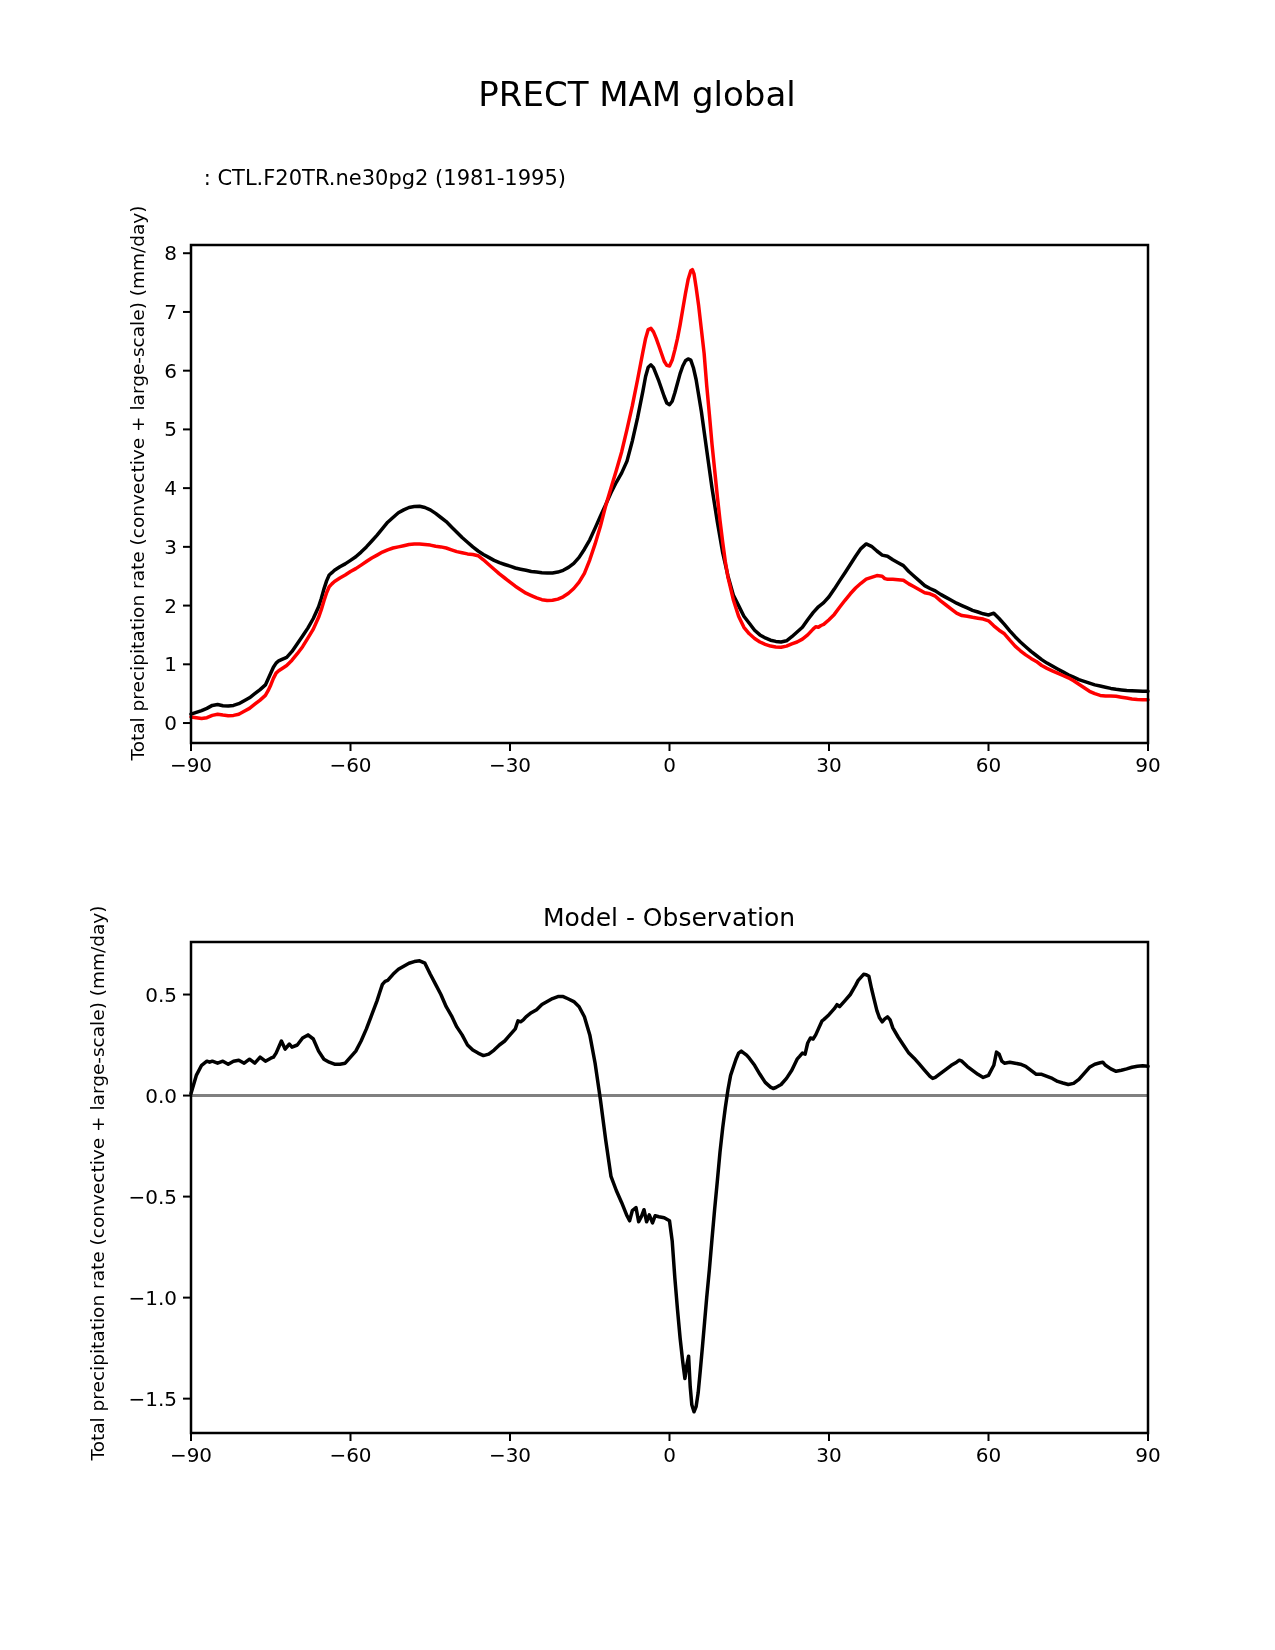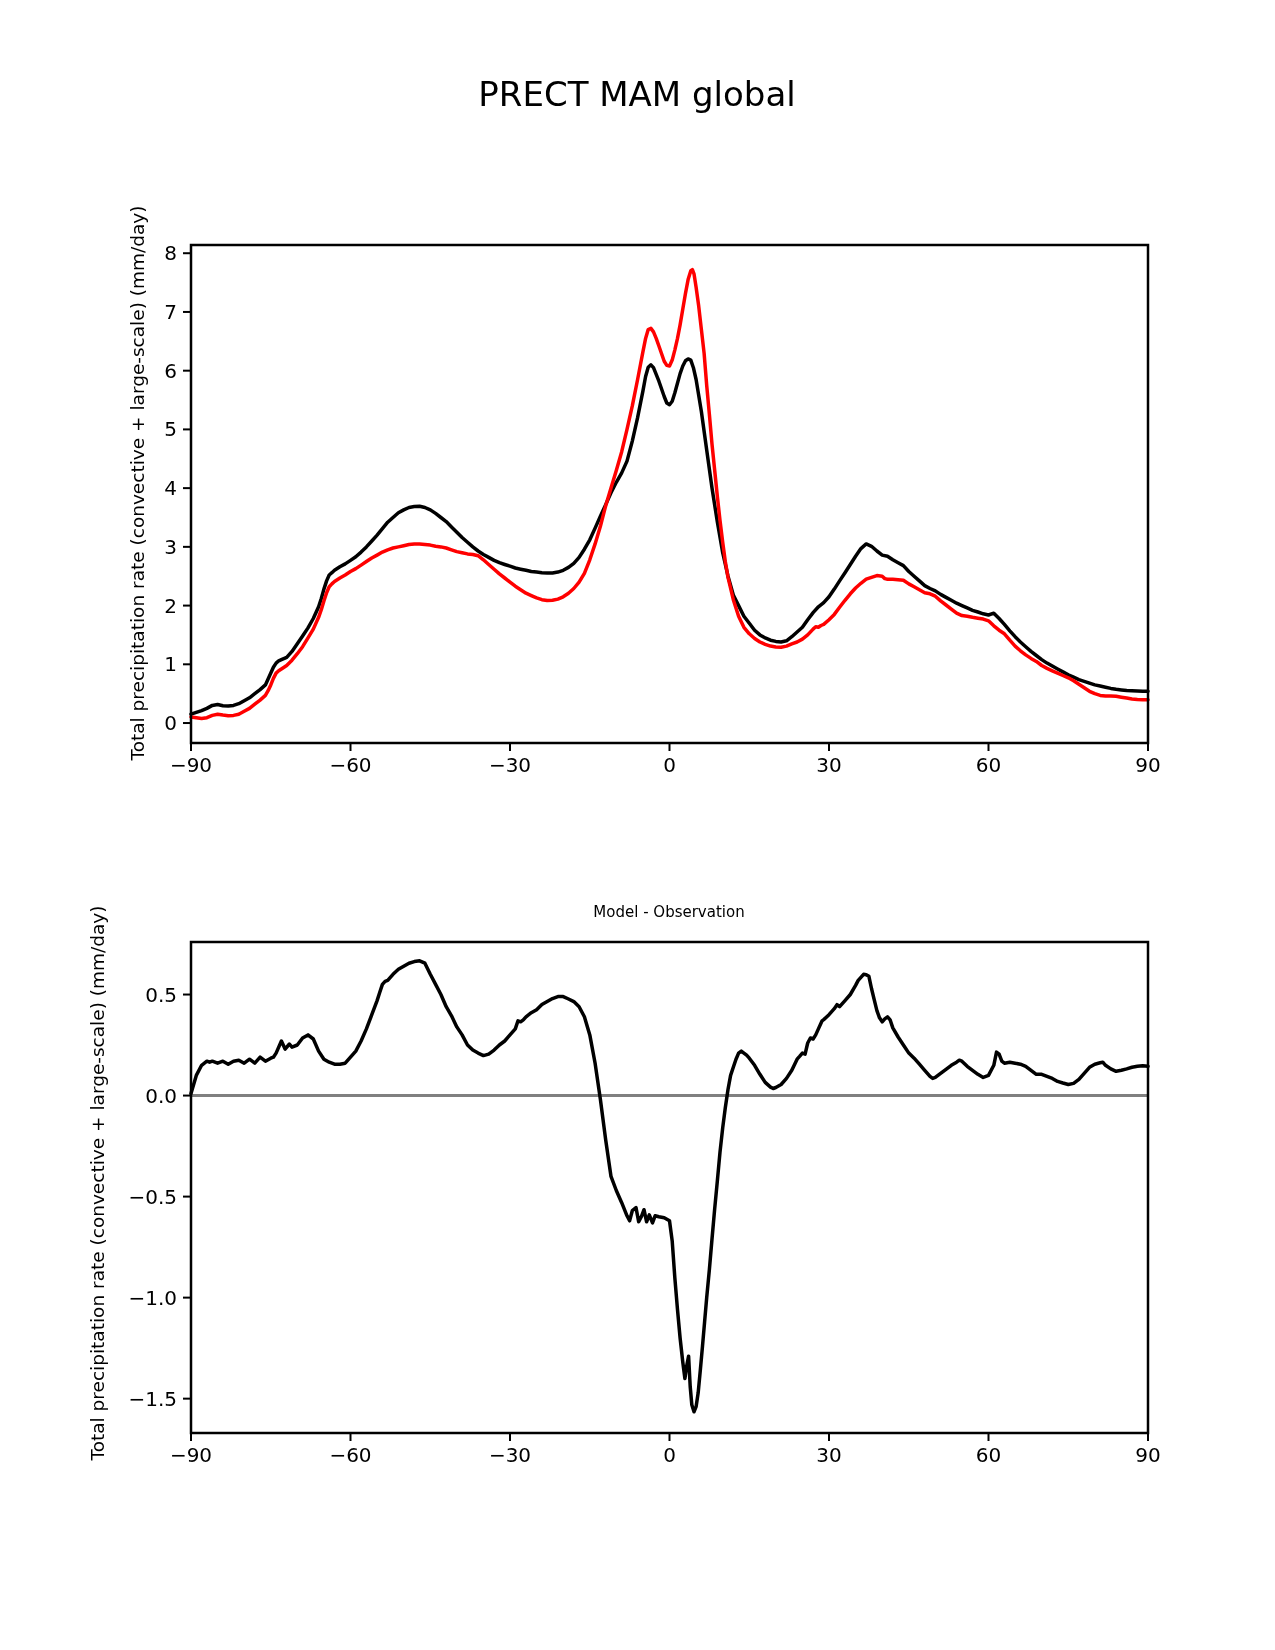--- a/index.html
+++ b/index.html
@@ -8,29 +8,30 @@
   .suptitle{position:absolute;left:637px;top:74px;transform:translateX(-50%);
             font-size:34px;white-space:nowrap;}
   .legend-line{position:absolute;font-size:21px;white-space:pre;}
   .legend-model{left:197px;top:166px;color:#000000;}
   .legend-ref{left:183px;top:197px;color:#ff0000;}
   .ylabel{position:absolute;font-size:18.5px;white-space:nowrap;
           transform:translate(-50%,-50%) rotate(-90deg);}
   .ylabel-top{left:137px;top:483px;}
   .ylabel-bottom{left:97px;top:1183px;}
   .subtitle{position:absolute;left:669px;top:903px;transform:translateX(-50%);
-            font-size:15px;white-space:nowrap;}
+            font-size:25px;white-space:nowrap;}
   svg.plots{position:absolute;left:0;top:0;}
   text.tick{font-family:"DejaVu Sans", sans-serif;font-size:20px;fill:#000;}
 </style>
 </head>
 <body>
 
 <div class="fig">
   <div class="suptitle">PRECT MAM global</div>
+  <div class="legend-line legend-model"> : CTL.F20TR.ne30pg2 (1981-1995)</div>
   <div class="ylabel ylabel-top">Total precipitation rate (convective + large-scale) (mm/day)</div>
   <div class="ylabel ylabel-bottom">Total precipitation rate (convective + large-scale) (mm/day)</div>
   <div class="subtitle">Model - Observation</div>
   <svg class="plots" id="plots" width="1275" height="1650" viewBox="0 0 1275 1650">
       <polyline points="191.0,714.2 201.6,710.7 206.9,708.4 212.3,705.4 217.6,704.5 222.9,705.7 228.2,706.0 233.5,705.4 238.8,703.7 244.2,700.7 249.5,697.8 254.8,693.7 260.1,689.6 265.4,684.9 268.1,679.0 270.8,673.1 273.4,667.2 276.1,663.1 278.7,660.8 281.4,659.6 286.7,657.3 292.0,651.4 297.3,643.8 302.6,636.1 308.0,627.9 313.3,618.5 318.6,606.8 321.3,598.5 323.9,589.1 326.6,580.9 329.2,575.0 331.9,572.7 334.5,570.3 339.9,566.8 345.2,563.9 350.5,560.4 355.8,556.8 361.1,552.1 366.4,546.9 371.8,541.0 377.1,535.1 382.4,528.6 387.7,522.2 393.0,517.5 398.4,512.8 403.7,509.9 409.0,507.5 414.3,506.6 419.6,506.3 424.9,507.5 430.3,509.9 435.6,513.4 440.9,517.5 446.2,521.6 451.5,526.9 456.8,532.2 462.1,537.5 467.5,542.2 472.8,546.9 478.1,551.0 483.4,554.5 488.7,557.4 494.1,560.4 499.4,562.7 504.7,564.5 510.0,566.2 515.3,568.0 520.6,569.2 526.0,570.3 531.3,571.5 536.6,572.1 541.9,572.7 547.2,573.0 552.5,573.0 557.9,572.1 563.2,570.3 568.5,567.4 573.8,563.3 579.1,557.4 584.4,549.2 589.8,539.8 595.1,528.1 600.4,516.3 605.7,504.6 611.0,492.8 616.3,482.3 621.7,472.9 627.0,461.1 632.3,441.1 637.6,417.7 642.9,391.2 645.6,376.5 648.2,367.2 650.9,364.8 653.5,367.7 658.9,381.2 664.2,396.5 666.8,403.0 669.5,404.7 672.2,401.2 674.8,393.0 680.1,373.6 682.8,366.0 685.5,360.7 688.1,358.9 690.8,360.1 693.4,367.7 696.1,379.5 701.4,411.8 706.7,450.0 712.0,488.1 717.4,522.2 722.7,552.7 728.0,576.2 733.3,595.0 738.6,605.6 743.9,616.2 749.3,623.2 754.6,630.2 759.9,634.9 765.2,637.9 770.5,640.2 775.8,641.4 781.1,642.0 786.5,640.8 791.8,636.7 797.1,632.0 802.4,627.3 807.7,619.7 813.1,612.6 818.4,606.8 823.7,602.6 829.0,596.8 834.3,589.1 839.6,580.9 845.0,572.7 850.3,564.5 855.6,556.3 860.9,548.6 866.2,543.9 871.5,546.3 876.9,551.0 882.2,555.1 887.5,556.3 892.8,559.8 898.1,562.7 903.4,565.6 908.8,571.5 914.1,576.2 919.4,580.9 924.7,585.6 930.0,588.5 935.3,590.9 940.6,594.4 946.0,597.4 951.3,600.3 956.6,603.2 961.9,605.6 967.2,607.9 972.5,610.3 977.9,612.0 983.2,613.8 988.5,615.0 993.8,613.2 999.1,618.5 1004.4,624.4 1009.8,630.8 1015.1,636.7 1020.4,642.0 1025.7,646.7 1031.0,651.4 1036.3,655.5 1041.7,659.6 1047.0,663.1 1052.3,666.1 1057.6,669.0 1062.9,671.9 1068.3,674.9 1073.6,677.2 1078.9,679.6 1084.2,681.3 1089.5,683.1 1094.8,684.9 1100.2,686.0 1105.5,687.2 1110.8,688.4 1116.1,689.3 1121.4,689.9 1126.7,690.4 1132.0,690.7 1137.4,691.0 1142.7,691.3 1148.0,691.3" fill="none" stroke="#000000" stroke-width="3.5" stroke-linejoin="round" stroke-linecap="round"></polyline>
       <polyline points="191.0,716.9 196.3,717.7 201.6,718.6 206.9,717.7 212.3,715.4 217.6,714.2 222.9,715.1 228.2,715.7 233.5,715.4 238.8,714.2 244.2,711.3 249.5,708.4 254.8,704.2 260.1,700.1 265.4,695.4 268.1,690.7 270.8,684.9 273.4,678.4 276.1,673.1 278.7,670.8 281.4,669.0 286.7,665.5 292.0,660.2 297.3,653.7 302.6,646.7 308.0,637.9 313.3,629.1 318.6,617.3 321.3,609.7 323.9,600.9 326.6,592.7 329.2,586.8 331.9,583.9 334.5,581.5 339.9,578.0 345.2,575.0 350.5,571.5 355.8,568.6 361.1,565.1 366.4,561.5 371.8,558.0 377.1,555.1 382.4,552.1 387.7,549.8 393.0,548.0 398.4,546.9 403.7,545.7 409.0,544.5 414.3,543.9 419.6,543.9 424.9,544.5 430.3,545.1 435.6,546.3 440.9,546.9 446.2,548.0 451.5,549.8 456.8,551.6 462.1,552.7 467.5,553.9 472.8,554.5 478.1,555.7 483.4,559.8 488.7,564.5 494.1,569.2 499.4,573.9 504.7,578.0 510.0,582.1 515.3,586.2 520.6,589.7 526.0,593.2 531.3,595.6 536.6,597.9 541.9,599.7 547.2,600.6 552.5,600.3 557.9,599.1 563.2,596.8 568.5,593.2 573.8,588.5 579.1,582.1 584.4,573.3 589.8,559.8 595.1,543.9 600.4,526.3 605.7,505.7 611.0,488.1 616.3,470.5 621.7,451.7 627.0,429.4 632.3,405.9 637.6,379.5 642.9,351.9 645.6,338.4 648.2,329.6 650.9,328.4 653.5,331.9 656.2,338.4 658.9,346.0 664.2,361.3 666.8,365.4 669.5,366.0 672.2,360.1 674.8,350.1 677.5,338.4 680.1,324.9 682.8,309.0 685.5,293.2 688.1,279.6 690.8,270.8 692.4,269.7 694.0,273.8 696.1,287.3 698.7,306.1 701.4,329.6 704.1,353.1 706.7,385.4 709.4,414.7 712.0,444.1 714.7,470.5 717.4,496.9 720.0,520.4 722.7,542.2 725.3,561.5 728.0,577.4 733.3,599.7 738.6,616.2 743.9,627.3 749.3,633.8 754.6,638.5 759.9,642.0 765.2,644.3 770.5,646.1 775.8,647.0 781.1,647.3 786.5,646.1 791.8,643.8 797.1,642.0 802.4,639.1 807.7,634.9 813.1,629.1 815.7,626.7 818.4,627.3 821.0,625.5 823.7,624.4 829.0,619.7 834.3,614.4 839.6,607.3 845.0,600.3 850.3,593.8 855.6,588.0 860.9,583.3 866.2,579.2 871.5,577.4 876.9,575.6 882.2,576.2 884.8,578.6 887.5,579.2 892.8,579.2 898.1,579.7 903.4,580.3 908.8,583.9 914.1,586.8 919.4,589.7 924.7,592.7 930.0,593.8 935.3,596.2 940.6,600.9 946.0,605.0 951.3,609.1 956.6,613.2 961.9,615.6 967.2,616.2 972.5,617.3 977.9,618.2 983.2,619.1 988.5,620.8 993.8,625.8 999.1,630.2 1004.4,633.8 1009.8,640.2 1015.1,646.1 1020.4,650.8 1025.7,654.9 1031.0,658.4 1036.3,661.4 1041.7,665.5 1047.0,668.4 1052.3,670.8 1057.6,673.1 1062.9,675.5 1068.3,677.8 1073.6,680.8 1078.9,684.3 1084.2,687.8 1089.5,691.3 1094.8,693.7 1100.2,695.4 1105.5,696.0 1110.8,696.0 1116.1,696.3 1121.4,697.2 1126.7,698.1 1132.0,699.0 1137.4,699.5 1142.7,699.8 1148.0,699.8" fill="none" stroke="#ff0000" stroke-width="3.5" stroke-linejoin="round" stroke-linecap="round"></polyline>
       <rect x="191" y="245" width="957" height="498" fill="none" stroke="#000" stroke-width="2.5"></rect>
       <line x1="191" y1="743" x2="191" y2="751" stroke="#000" stroke-width="2"></line>
       <text x="191" y="757" text-anchor="middle" dominant-baseline="hanging" class="tick">−90</text>
       <line x1="350.5" y1="743" x2="350.5" y2="751" stroke="#000" stroke-width="2"></line>

